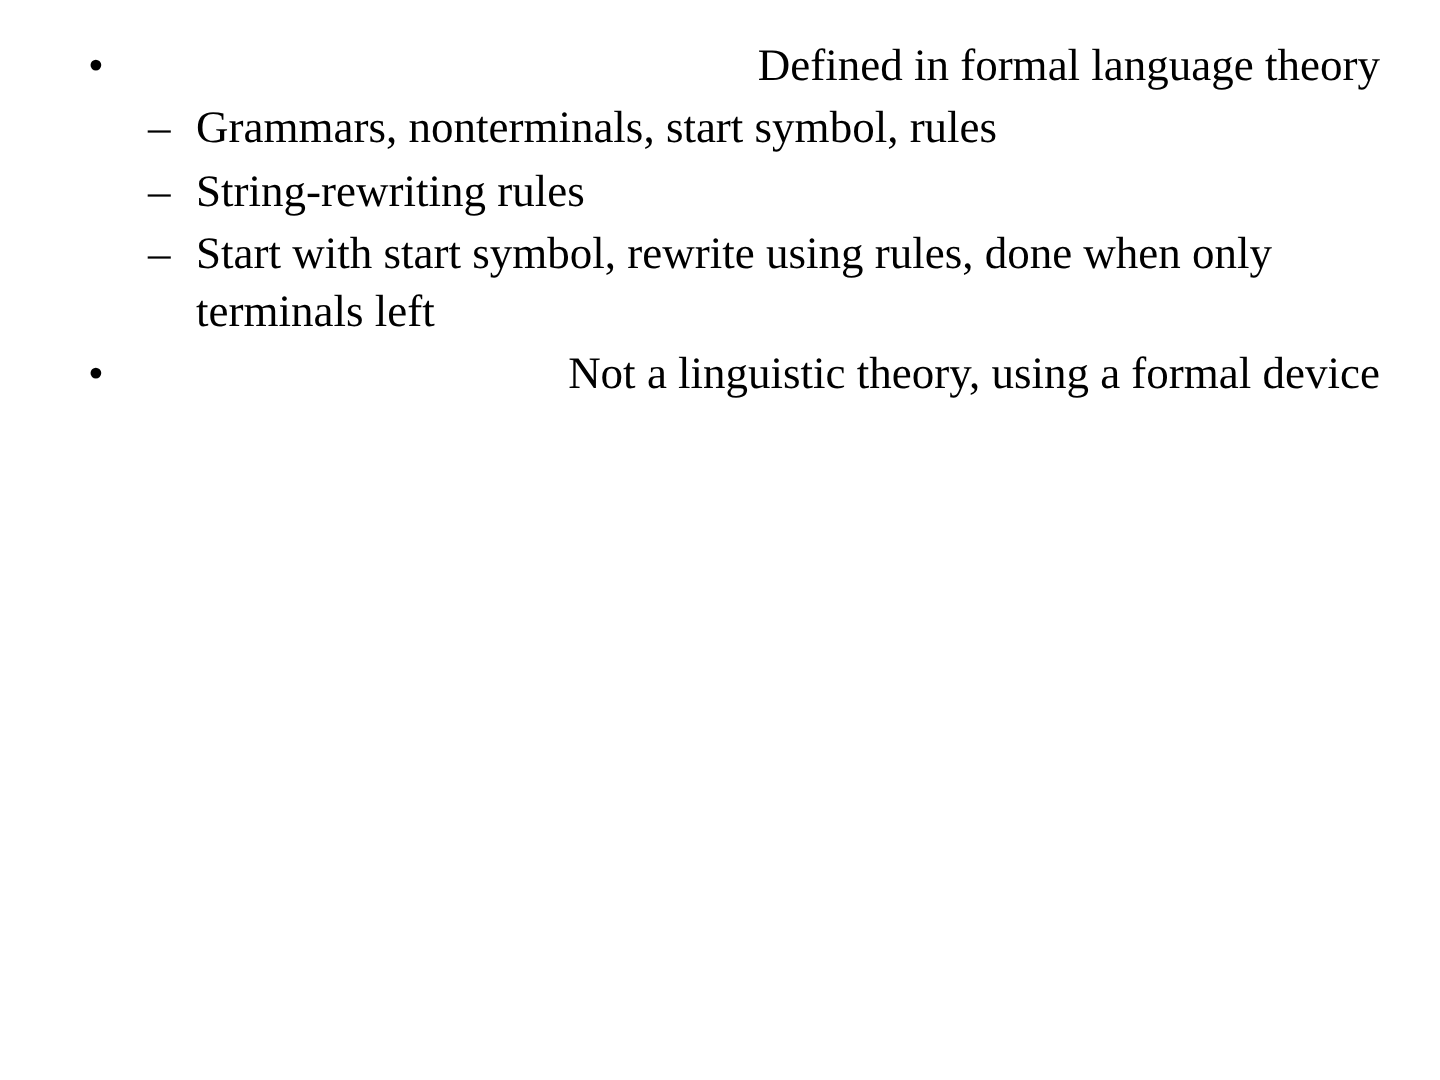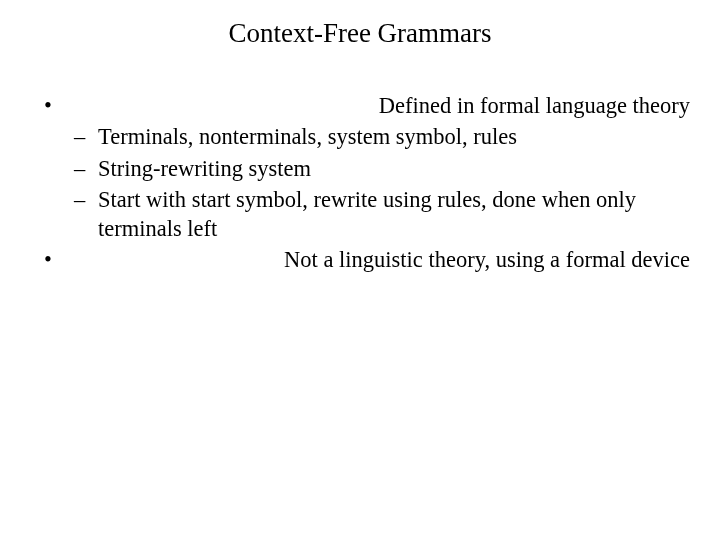--- a/index.html
+++ b/index.html
@@ -62,36 +62,35 @@
       flex-shrink: 0;
     }
     .sub-text {
       flex: 1;
     }
   </style>
 </head>
 <body>
 
 <div class="slide">
-  <h1 class="title">Context-Free Grammars</h1>
   <div class="content">
 
     <div class="bullet-item">
       <span class="bullet-marker">•</span>
       <span class="bullet-text">Defined in formal language theory</span>
     </div>
 
     <div class="sub-list">
       <div class="sub-item">
         <span class="sub-marker">–</span>
-        <span class="sub-text">Terminals, nonterminals, system symbol, rules</span>
+        <span class="sub-text">Grammars, nonterminals, start symbol, rules</span>
       </div>
       <div class="sub-item">
         <span class="sub-marker">–</span>
-        <span class="sub-text">String-rewriting system</span>
+        <span class="sub-text">String-rewriting rules</span>
       </div>
       <div class="sub-item">
         <span class="sub-marker">–</span>
         <span class="sub-text">Start with start symbol, rewrite using rules, done when only terminals left</span>
       </div>
     </div>
 
     <div class="bullet-item">
       <span class="bullet-marker">•</span>
       <span class="bullet-text">Not a linguistic theory, using a formal device</span>

